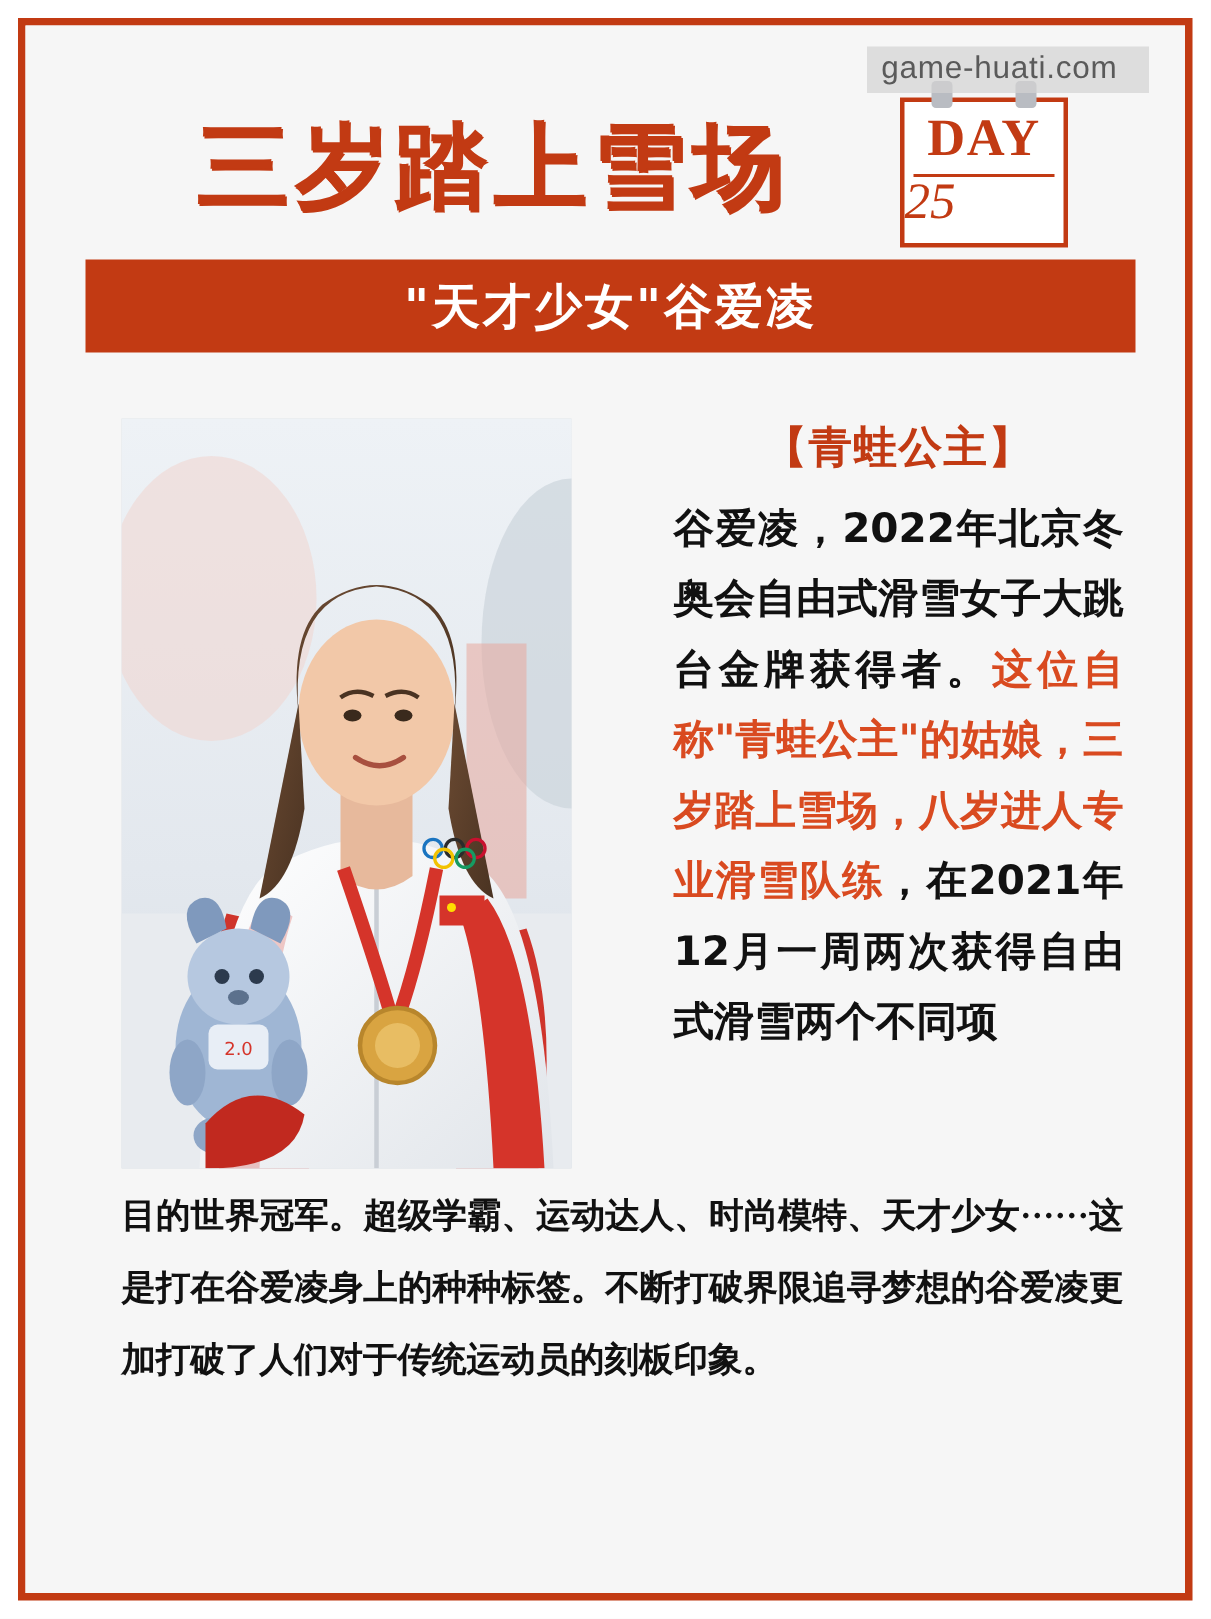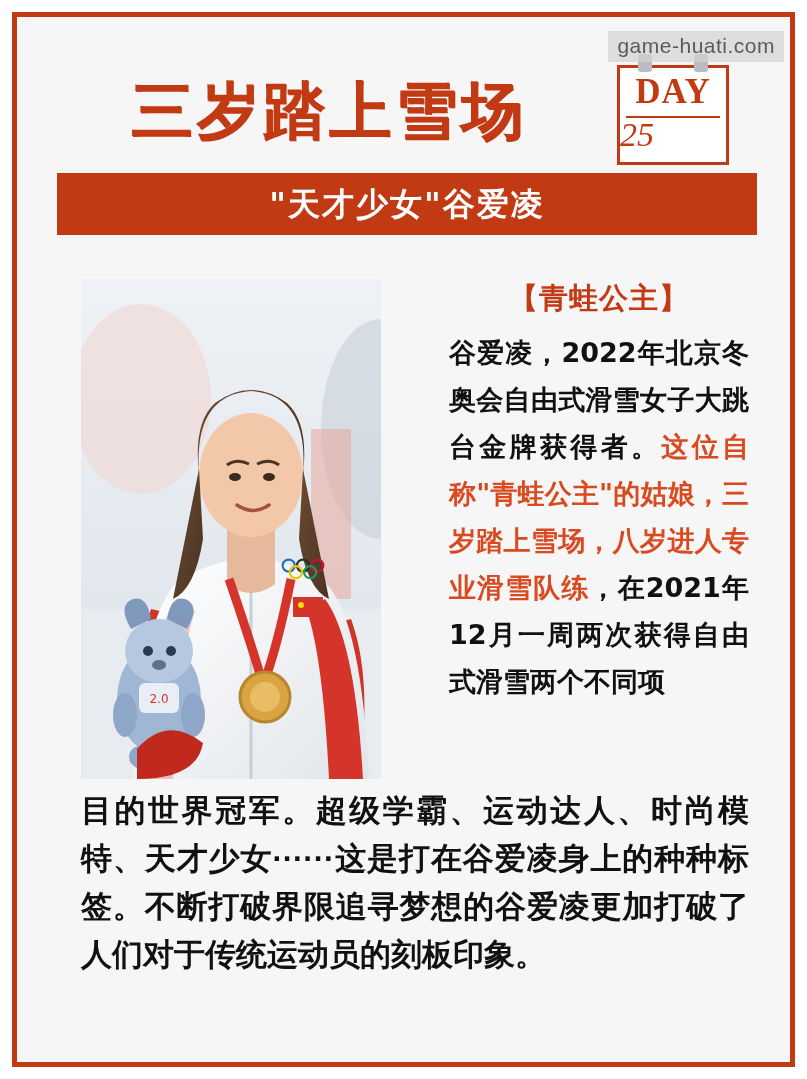--- a/index.html
+++ b/index.html
@@ -36,27 +36,27 @@
 
   .inner {
     position: absolute;
     left: 0; top: 0; right: 0; bottom: 0;
     background: #f6f6f6;
   }
 
   
   .watermark {
     position: absolute;
-    right: 6px;
+    right: 24px;
     top: 14px;
     background: rgba(210,210,210,0.72);
     color: #5a5a5a;
     font-size: 21px;
     letter-spacing: 0.5px;
-    padding: 3px 9px 4px 9px;
+    padding: 3px 21px 4px 9px;
     font-family: "Liberation Sans", sans-serif;
     z-index: 30;
   }
 
   
   .header {
     position: absolute;
     left: 0;
     top: 44px;
     width: 100%;
@@ -72,21 +72,21 @@
     color: #c23a13;
     letter-spacing: 4px;
     font-family: "DejaVu Sans", "Liberation Sans", sans-serif;
     line-height: 96px;
     text-shadow: 1px 1px 0 #c23a13;
   }
 
   
   .day-badge {
     position: absolute;
-    left: 600px;
+    left: 583px;
     top: 4px;
     width: 112px;
     height: 100px;
     border: 3px solid #c23a13;
     background: #ffffff;
     box-sizing: border-box;
   }
   .day-badge .tab-left,
   .day-badge .tab-right {
     position: absolute;
@@ -199,26 +199,26 @@
     letter-spacing: 0px;
   }
   .hl { color: #d94a20; }
 
   
   .bottom-text {
     position: absolute;
     left: 24px;
     top: 508px;
     width: 668px;
-    font-size: 31px;
+    font-size: 23px;
     line-height: 48px;
     color: #111111;
     font-weight: bold;
     text-align: justify;
-    font-family: Liberation Sans, sans-serif;
+    font-family: Liberation Serif, serif;
   }
 </style>
 </head>
 <body>
 
 <div class="page">
   <div class="frame">
     <div class="inner">
 
       <div class="watermark">game-huati.com</div>

